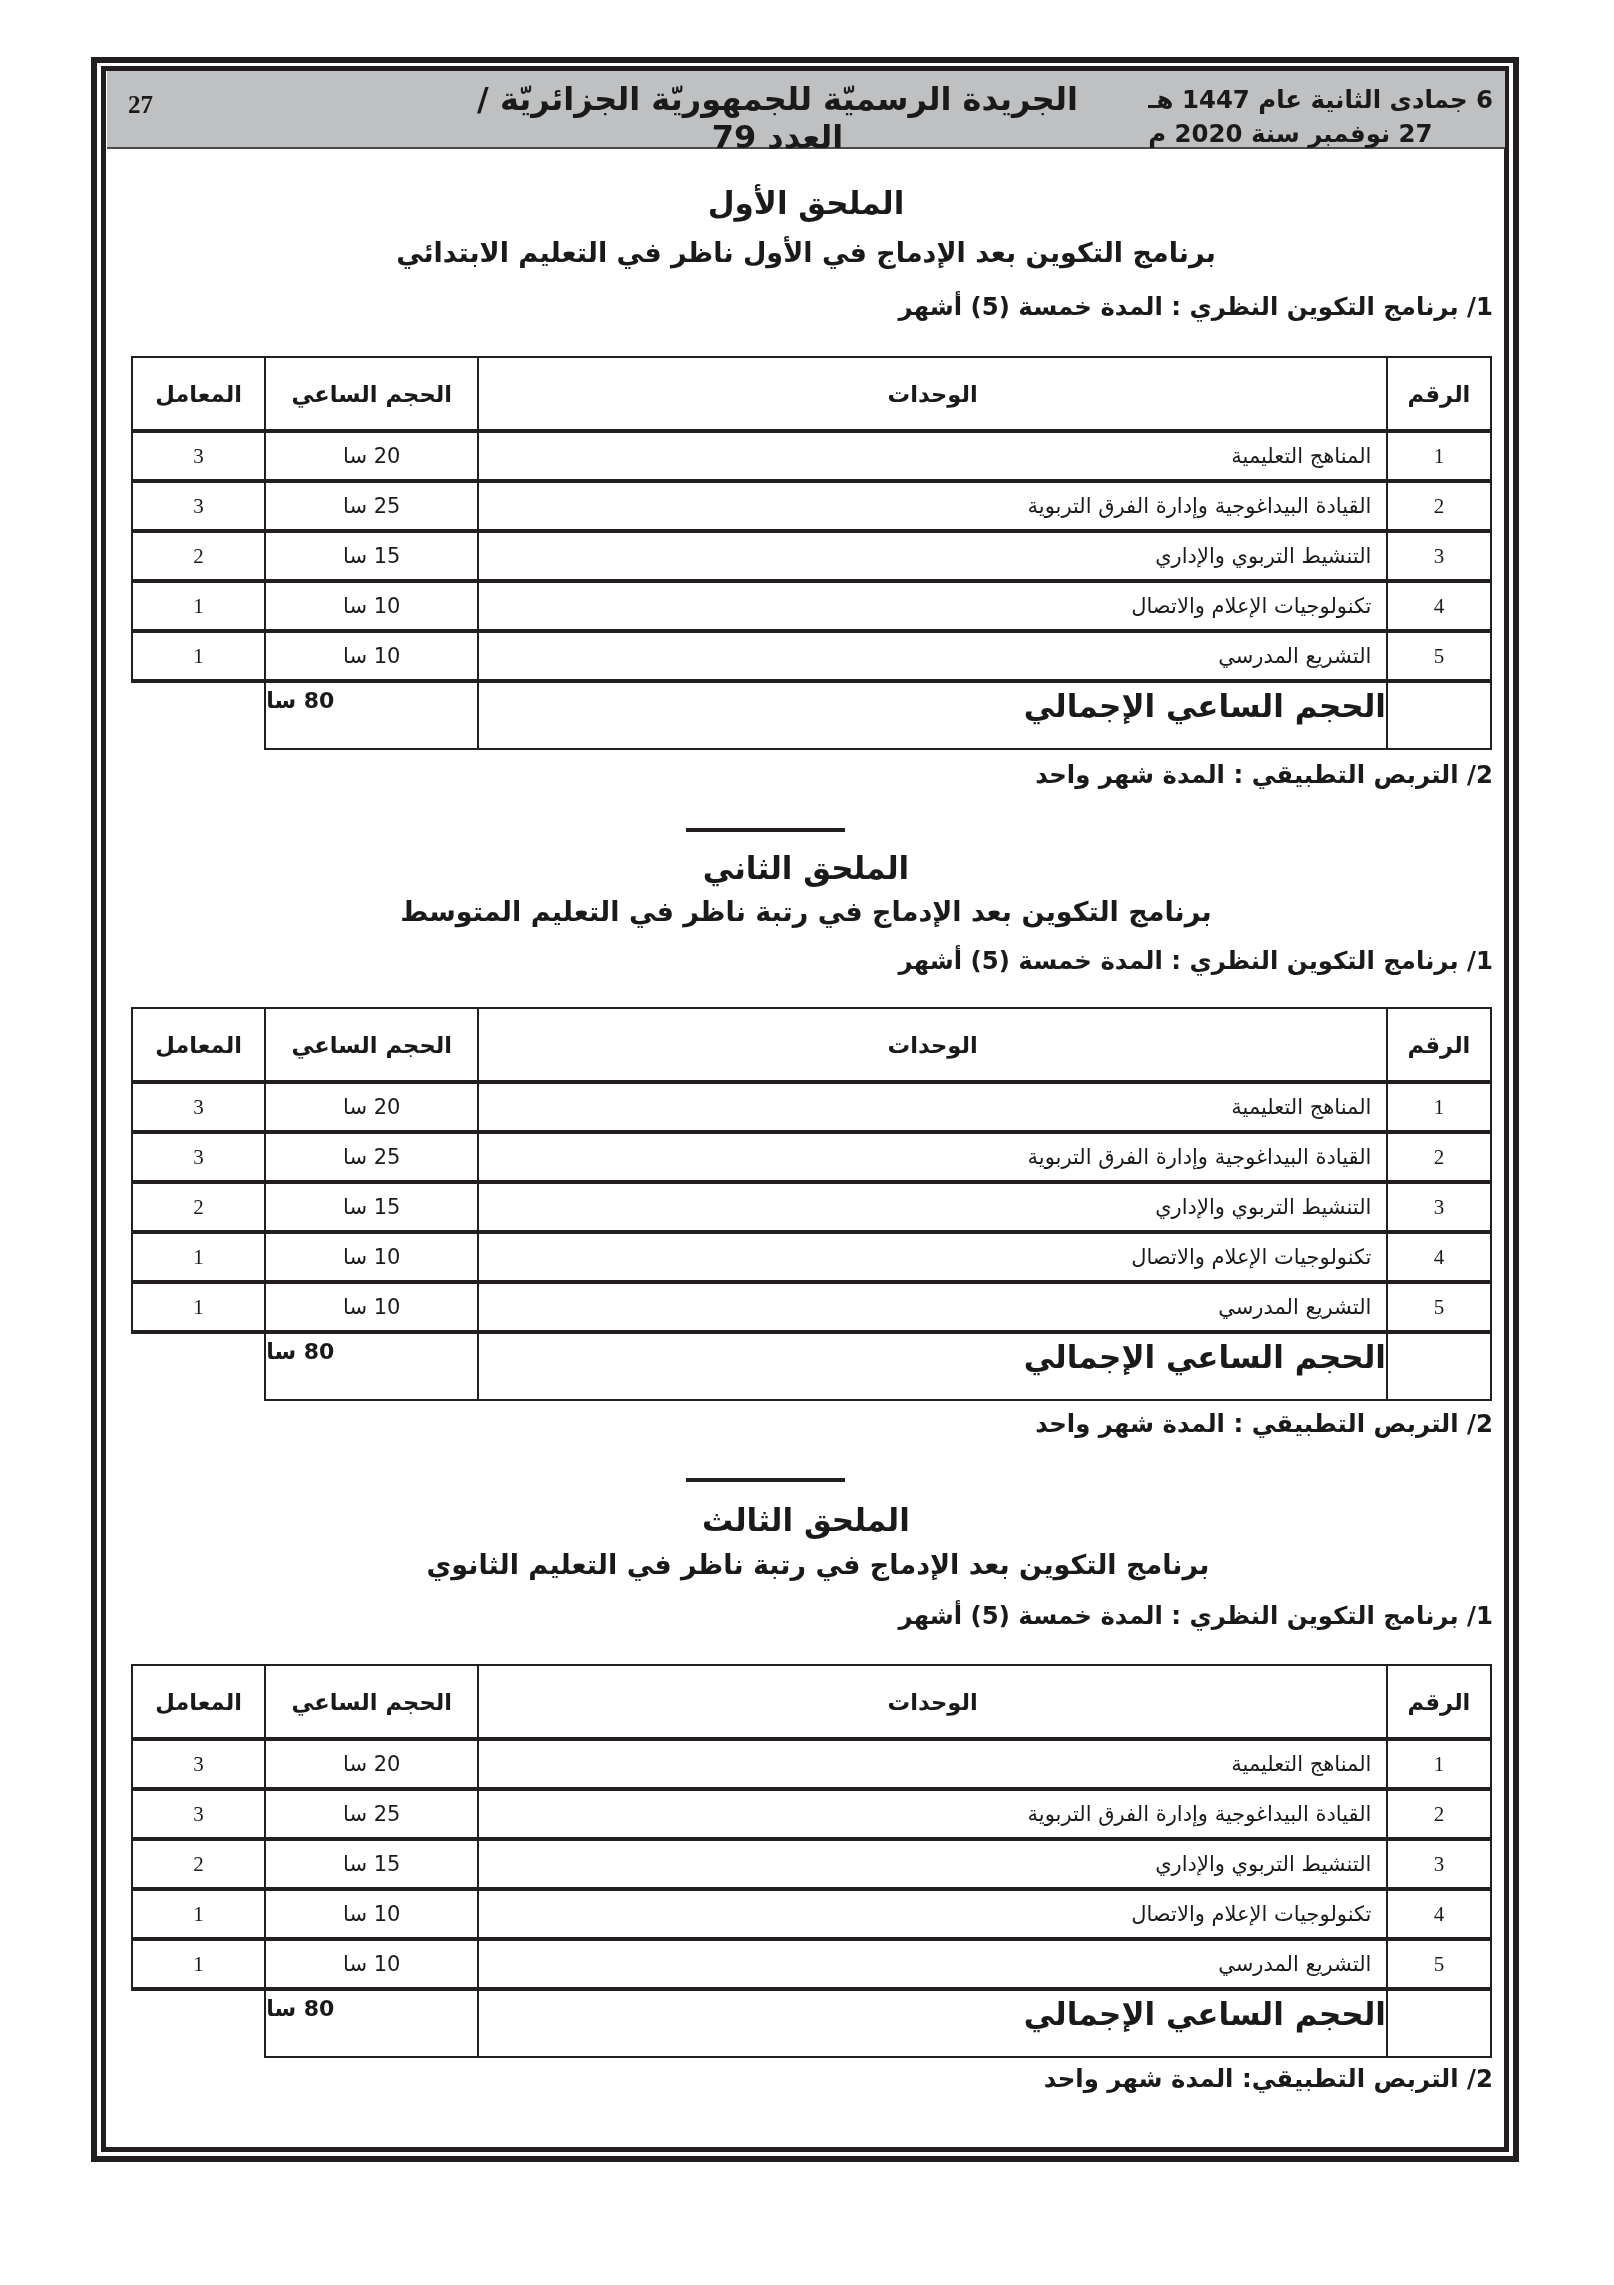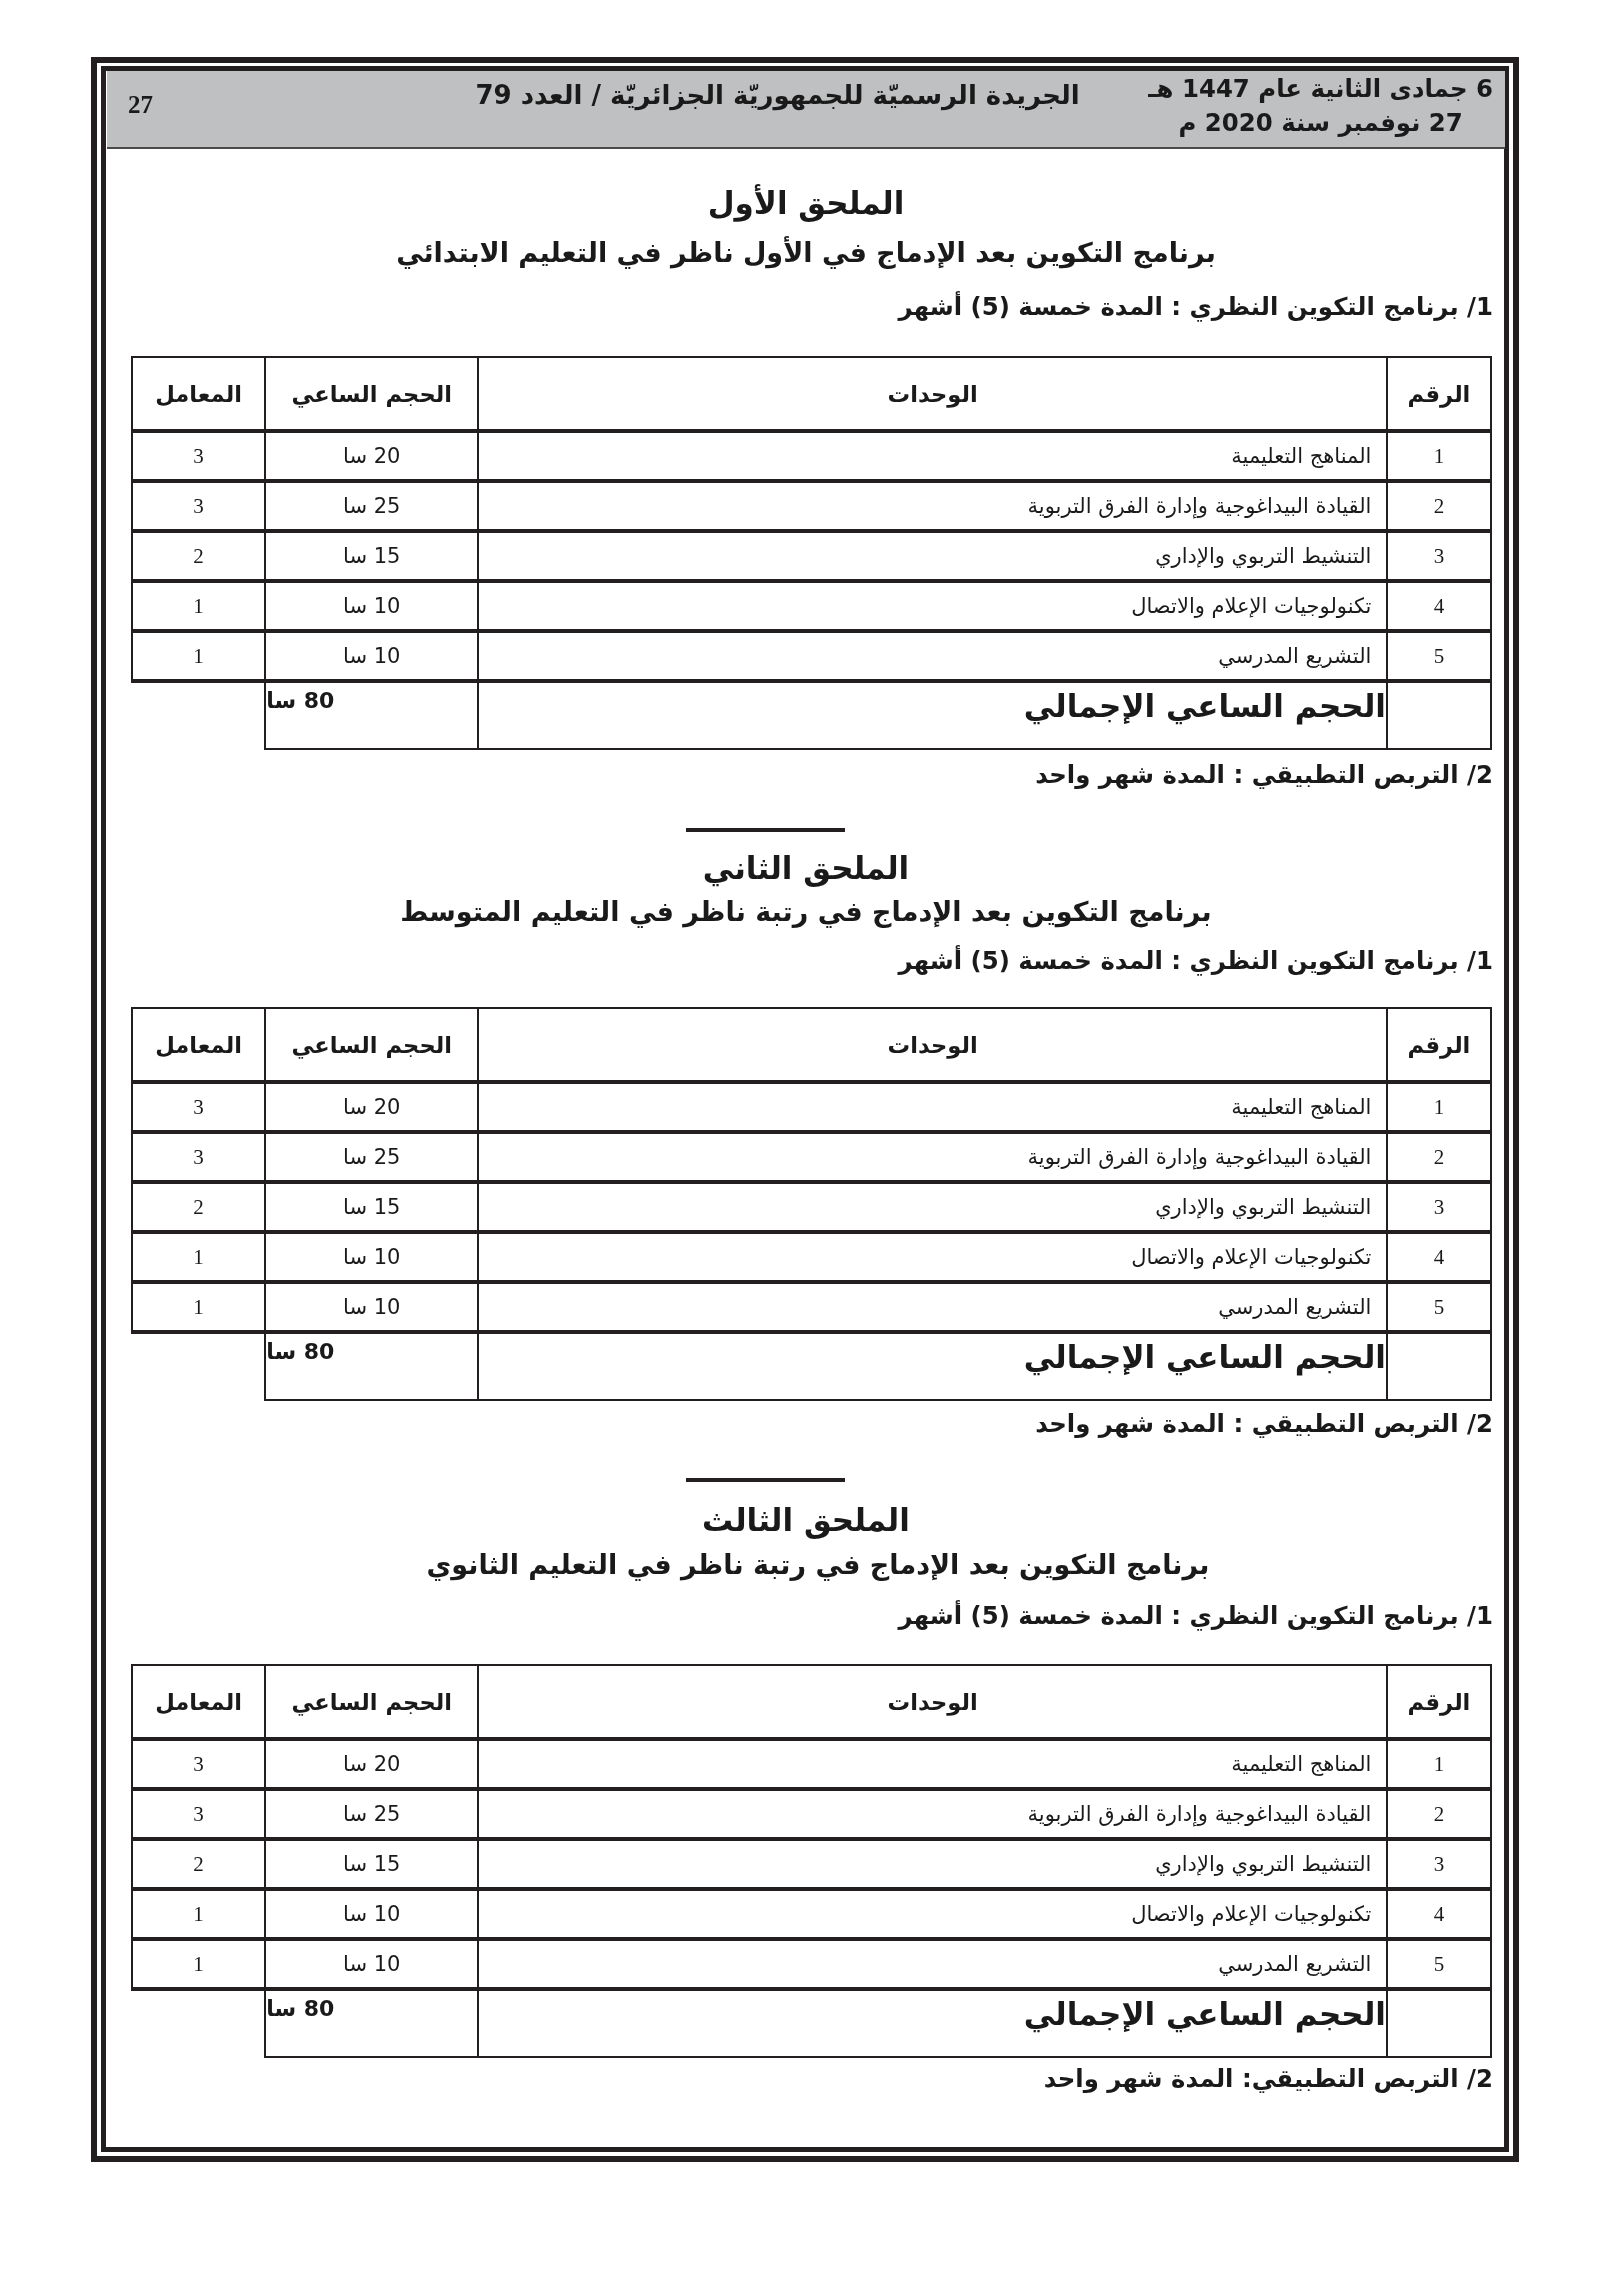--- a/index.html
+++ b/index.html
@@ -9,22 +9,22 @@
   .frame-outer { position: absolute; left: 91px; top: 57px; width: 1428px; height: 2105px;
                  border: 6.3px solid #231f20; box-sizing: border-box; }
   .frame-inner { position: absolute; left: 101px; top: 66px; width: 1408px; height: 2086px;
                  border: 5.4px solid #231f20; box-sizing: border-box; }
 
   .header-band { position: absolute; left: 107px; top: 71px; width: 1398px; height: 78px;
                  background: #bfc0c2; border-bottom: 2.7px solid #4a4a4a; box-sizing: border-box; }
   .hdr-page { position: absolute; left: 128px; top: 83px; font-family: "Liberation Serif", serif;
               font-weight: bold; font-size: 25px; margin-top: 8px; }
   .hdr-title { position: absolute; left: 470px; top: 80px; width: 615px; text-align: center; direction: rtl;
-               font-weight: bold; font-size: 26px; }
-  .hdr-date { position: absolute; right: 122px; top: 72px; direction: rtl; text-align: center;
+               font-weight: bold; font-size: 32px; }
+  .hdr-date { position: absolute; right: 122px; top: 83px; direction: rtl; text-align: left;
               font-weight: bold; font-size: 24.4px; line-height: 34px; }
 
   .center { position: absolute; left: 107px; width: 1398px; text-align: center; direction: rtl; font-weight: bold; }
   .annex-title { font-size: 31px; }
   .program-title { font-size: 27px; }
   .section-line { position: absolute; right: 122px; direction: rtl; font-weight: bold; font-size: 24.4px; }
   .sep { position: absolute; left: 686px; width: 159px; height: 3.6px; background: #231f20; }
 
   table.prog { position: absolute; left: 131px; width: 1361px; border-collapse: collapse; direction: rtl;
                table-layout: fixed; }

